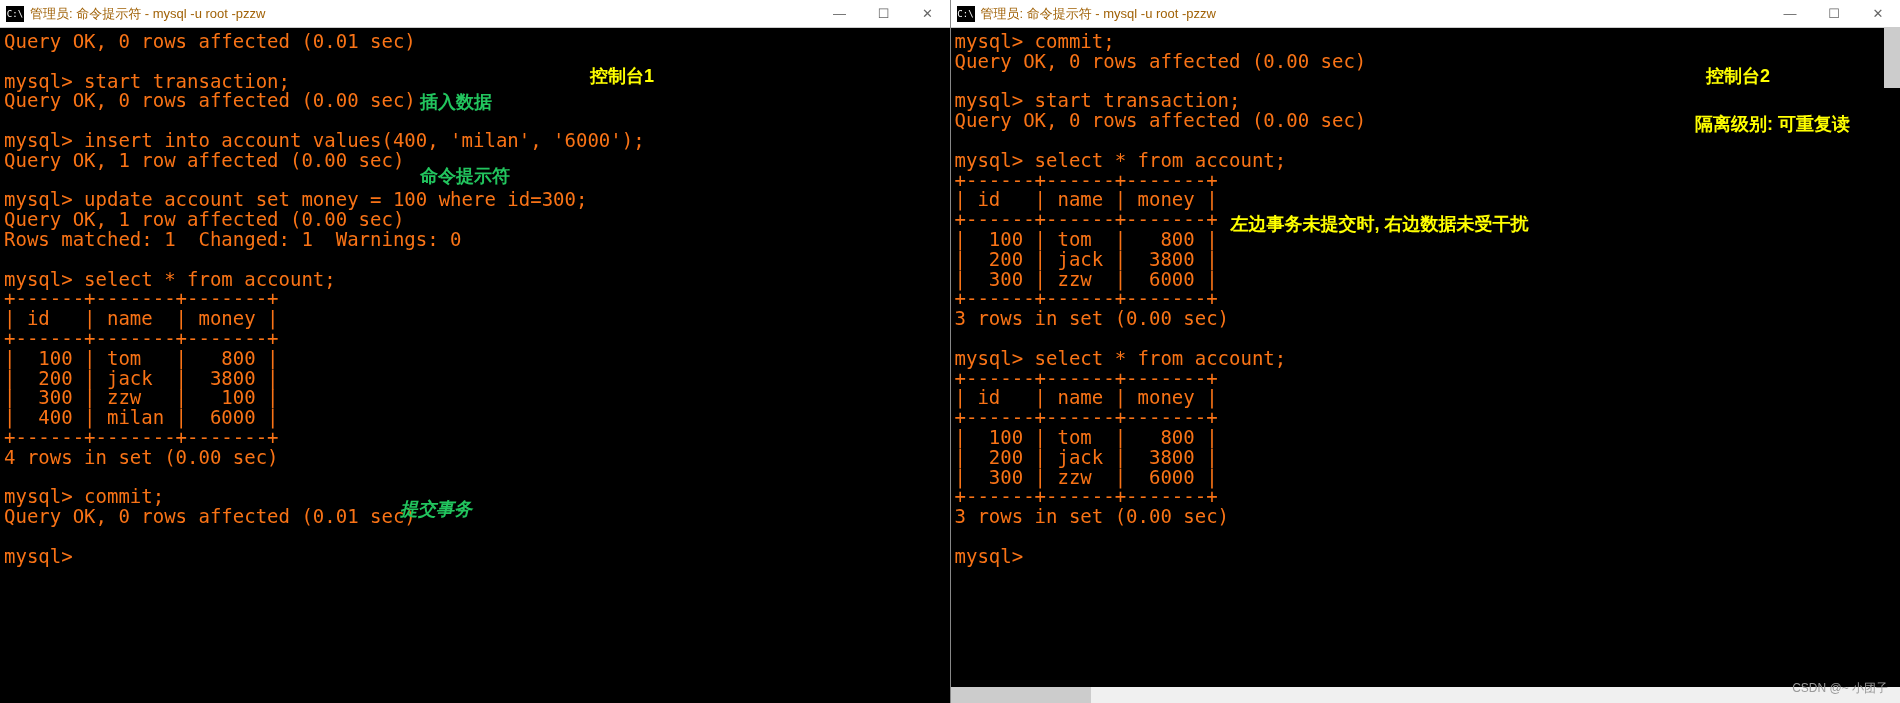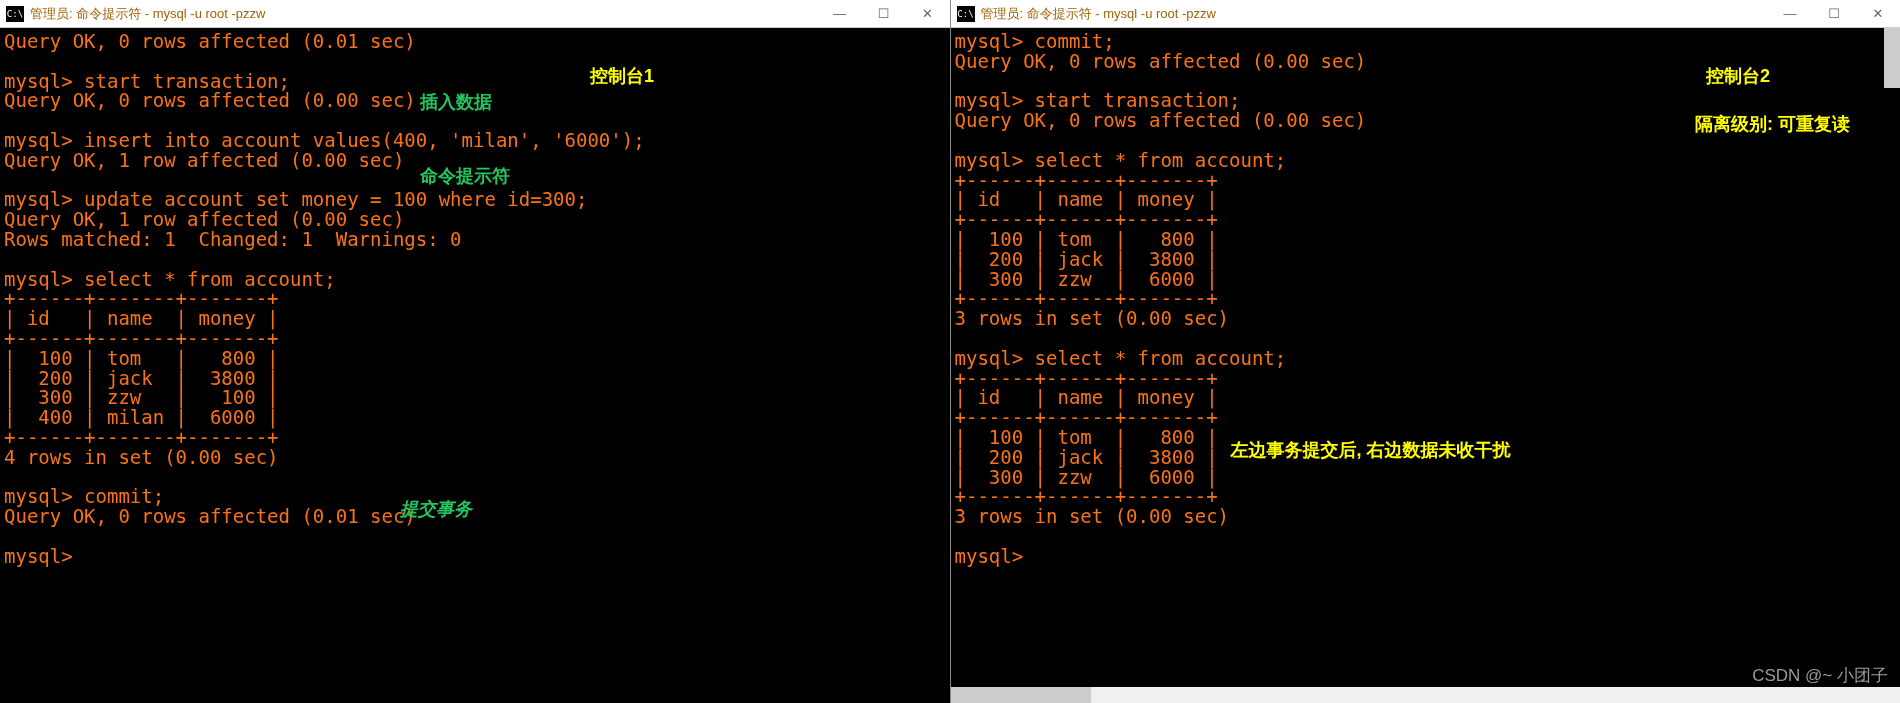--- a/index.html
+++ b/index.html
@@ -62,24 +62,24 @@
     position: absolute;
     font-family: "Microsoft YaHei", "SimHei", sans-serif;
     font-weight: bold;
     font-size: 18px;
   }
   .yellow { color: #ffff00; }
   .red { color: #22c55e; }
   .watermark {
     position: absolute;
     right: 12px;
-    bottom: 16px;
+    bottom: 6px;
     color: #9a9a9a;
     font-family: "Microsoft YaHei", sans-serif;
-    font-size: 17px;
+    font-size: 12px;
   }
   .scrollbar-stub {
     position: absolute;
     right: 0; top: 28px;
     width: 16px; height: 60px;
     background: #ccc;
   }
   .scrollbar-bottom {
     position: absolute;
     left: 0; right: 0; bottom: 0;
@@ -175,16 +175,16 @@
 3 rows in set (0.00 sec)
 
 mysql&gt;</div>
   <div class="scrollbar-stub"></div>
   <div class="scrollbar-bottom">
       <div class="thumb"></div>
     </div>
 
   <div class="annotation yellow" style="top:64px; right:130px;">控制台2</div>
   <div class="annotation yellow" style="top:112px; right:50px;">隔离级别: 可重复读</div>
-  <div class="annotation yellow" style="top:438px; left:280px;">左边事务提交后, 右边数据未收干扰</div>
+  <div class="annotation yellow" style="top:212px; left:280px;">左边事务未提交时, 右边数据未受干扰</div>
 </div>
 
 <div class="watermark">CSDN @~ 小团子</div>
 
 </body></html>

